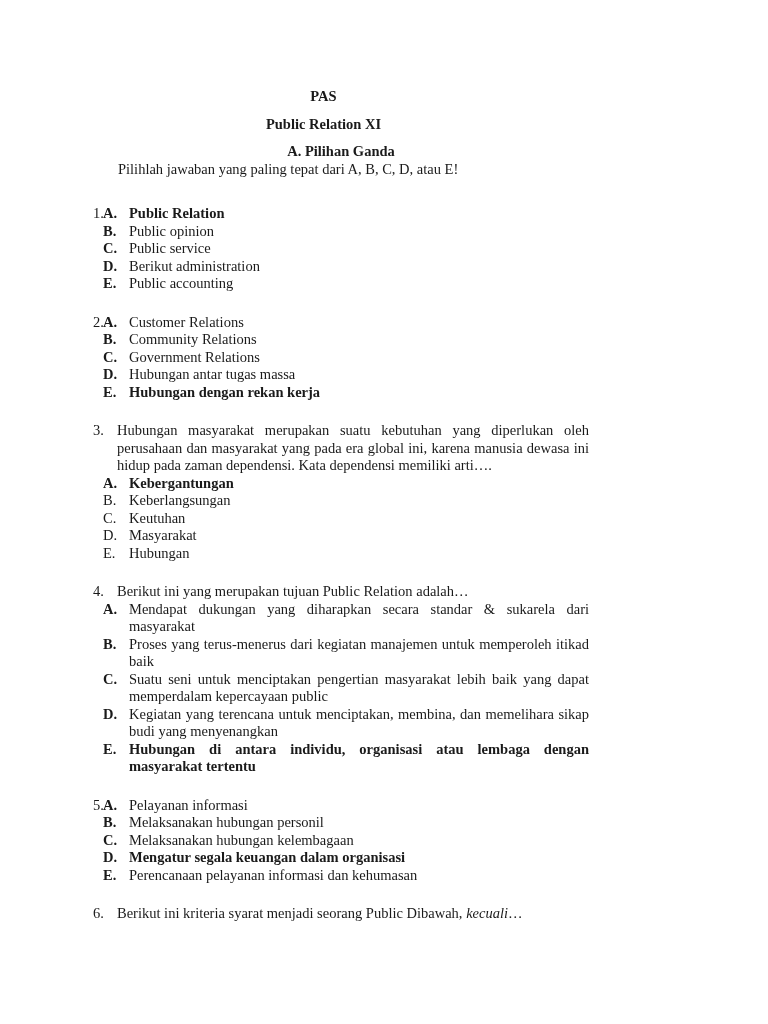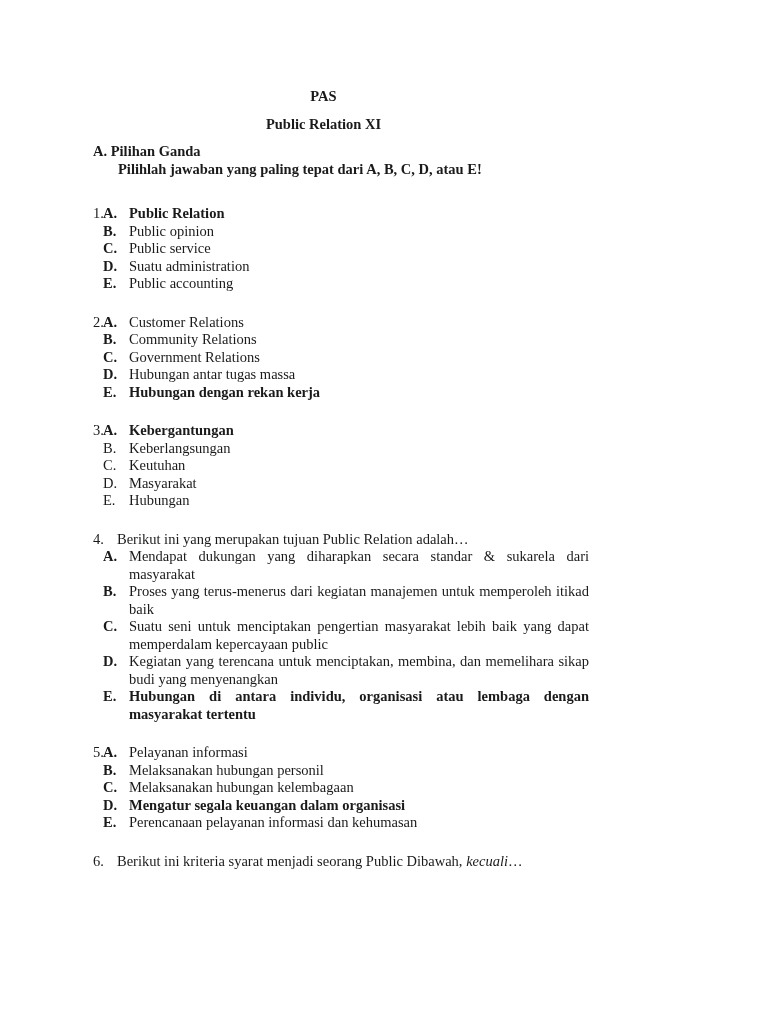--- a/index.html
+++ b/index.html
@@ -15,22 +15,22 @@
     line-height:17.5px;
     color:#1a1a1a;
   }
   .title-block{
     text-align:center;
     font-weight:bold;
     margin-left:-35px; 
   }
   .title-line{margin:0 0 10px 0;}
   .section-block{margin-top:8px;}
-  .section-label{font-weight:bold;}
-  .section-instruction{font-weight:bold;padding-left:25px;}
+  .section-label{font-weight:bold;text-align:center;}
+  .section-instruction{font-weight:normal;padding-left:25px;}
   .questions{margin-top:27px;}
   .question{
     position:relative;
     padding-left:24px;
     margin-bottom:21px;
   }
   .q-num{position:absolute;left:0;top:0;width:24px;}
   .q-text{text-align:justify;}
   .qt-italic{font-style:italic;}
   .options{margin-left:-14px;}
@@ -69,21 +69,21 @@
     <span class="opt-text">Public opinion</span>
   </div>
 
   <div class="option">
     <span class="opt-letter bold">C.</span>
     <span class="opt-text">Public service</span>
   </div>
 
   <div class="option">
     <span class="opt-letter bold">D.</span>
-    <span class="opt-text">Suatu administration</span>
+    <span class="opt-text">Berikut administration</span>
   </div>
 
   <div class="option">
     <span class="opt-letter bold">E.</span>
     <span class="opt-text">Public accounting</span>
   </div>
 </div>
   </div>
 
   <div class="question">
@@ -111,20 +111,21 @@
 
   <div class="option bold">
     <span class="opt-letter bold">E.</span>
     <span class="opt-text">Hubungan dengan rekan kerja</span>
   </div>
 </div>
   </div>
 
   <div class="question">
     <span class="q-num">3.</span>
+    <div class="q-text"><span class="qt-main">Hubungan masyarakat merupakan suatu kebutuhan yang diperlukan oleh perusahaan dan masyarakat yang pada era global ini, karena manusia dewasa ini hidup pada zaman dependensi. Kata dependensi memiliki arti….</span><span class="qt-italic"></span><span class="qt-after"></span></div>
     <div class="options">
   <div class="option bold">
     <span class="opt-letter">A.</span>
     <span class="opt-text">Kebergantungan</span>
   </div>
 
   <div class="option">
     <span class="opt-letter">B.</span>
     <span class="opt-text">Keberlangsungan</span>
   </div>

